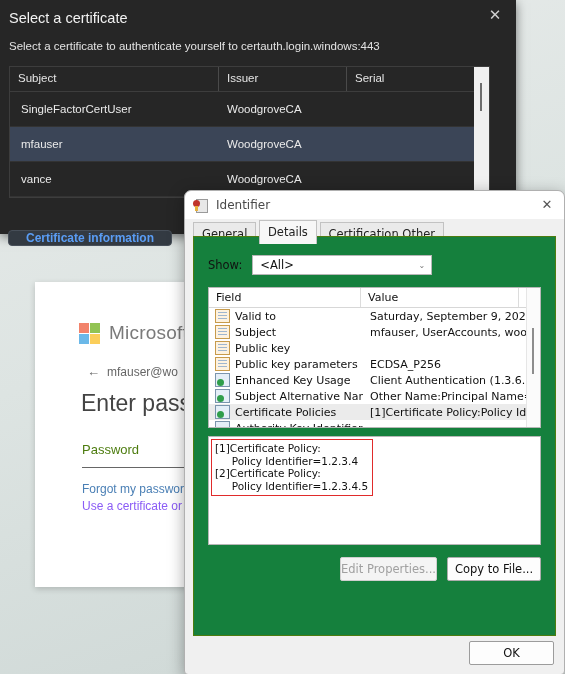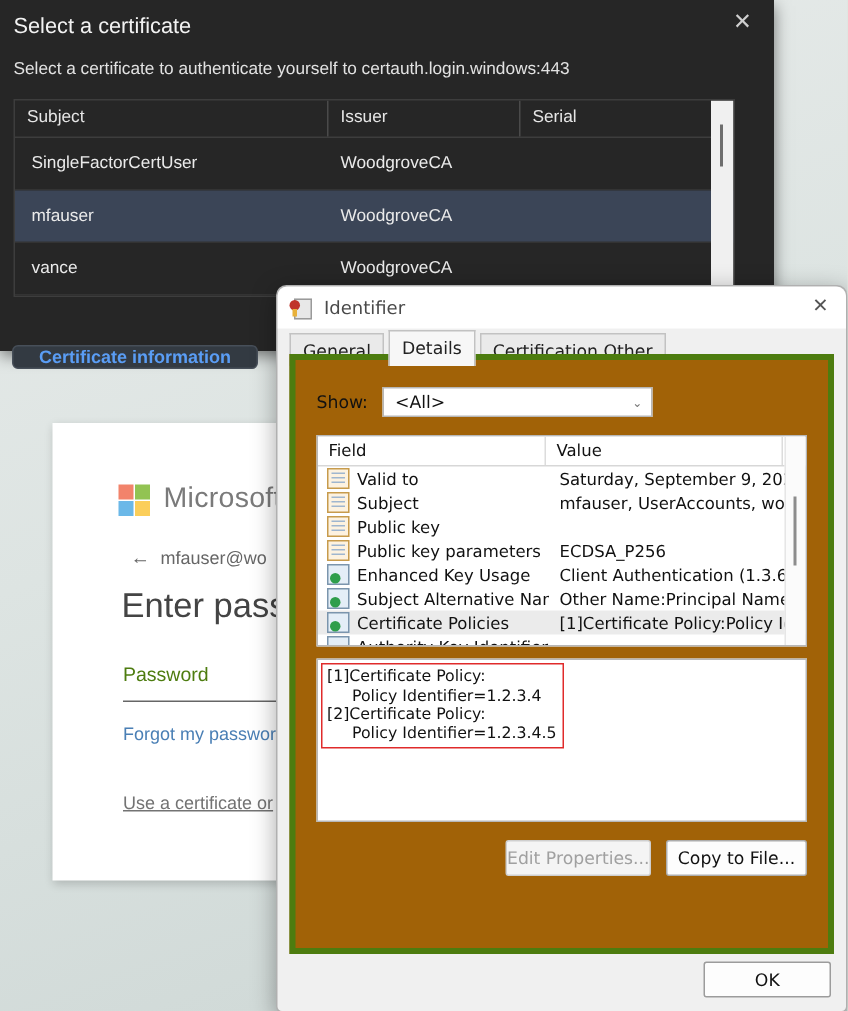--- a/index.html
+++ b/index.html
@@ -56,22 +56,22 @@
   }
   .ms-pwd-line {
     position: absolute; left: 47px; top: 185px; width: 262px;
     border-bottom: 1px solid #666;
   }
   .ms-link1 {
     position: absolute; left: 47px; top: 200px;
     font-size: 12px; color: #4a7fb5;
   }
   .ms-link2 {
-    position: absolute; left: 47px; top: 246px;
-    font-size: 12px; color: #737373; text-decoration: underline;
+    position: absolute; left: 47px; top: 217px;
+    font-size: 12px; color: #8b5cf6; 
   }
 
   
   .cert-picker {
     position: absolute; left: 0; top: 0; width: 516px; height: 234px;
     background: #262626;
     box-shadow: 0 3px 10px rgba(0,0,0,0.5);
   }
   .picker-close {
     position: absolute; right: 10px; top: 4px;
@@ -161,21 +161,21 @@
   .tab {
     display: inline-block; padding: 4px 8px 3px 8px;
     border: 1px solid #c2c2c2; border-bottom: none;
     background: #eaeaea; color: #222;
     margin-right: -1px; position: relative; top: 0px;
     cursor: pointer;
   }
   .tab.active { background: #f7f7f7; top: -2px; padding-bottom: 5px; z-index: 2; }
   .tabpanel {
     position: absolute; left: 8px; top: 45px; right: 8px; bottom: 38px;
-    background: #a16207; border: 4px solid #4d7c0f; padding-left: 48px;
+    background: #15803d; border: 1px solid #4d7c0f; padding-left: 48px;
   }
   .show-row {
     position: absolute; left: 14px; top: 18px;
     display: flex; align-items: center; font-size: 11.5px; color: #111;
   }
   .show-label { margin-right: 10px; }
   .show-select {
     width: 180px; height: 20px; background: #fff;
     border: 1px solid #b7b7b7;
     display: flex; align-items: center; justify-content: space-between;

